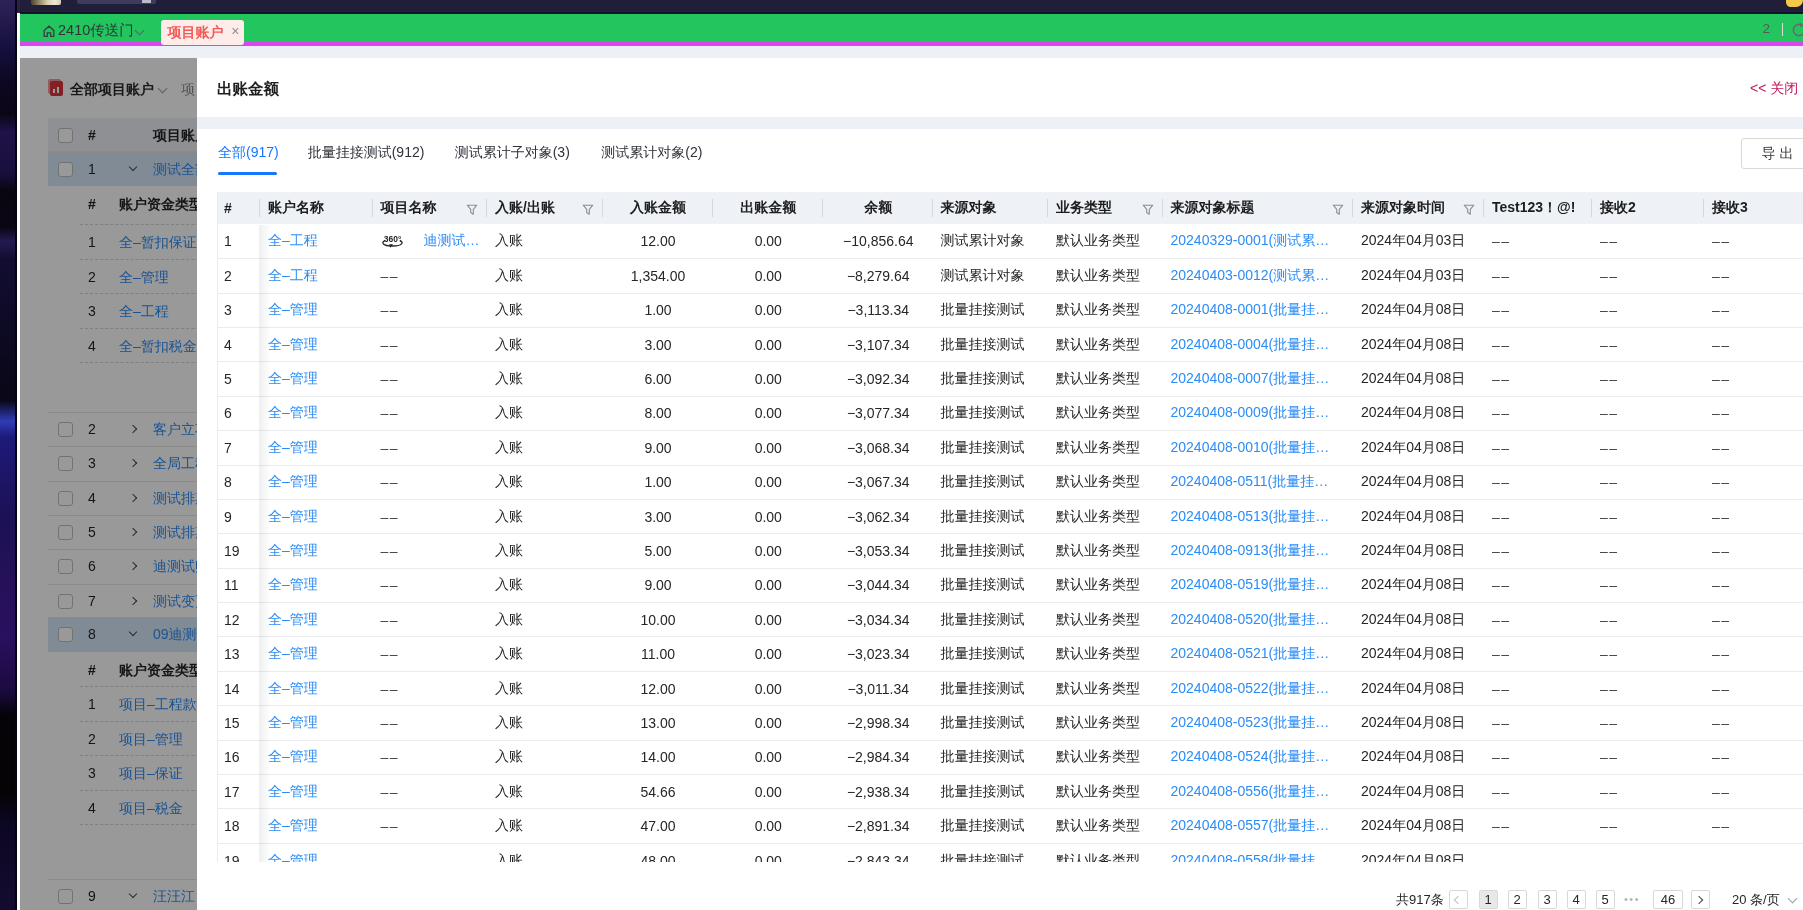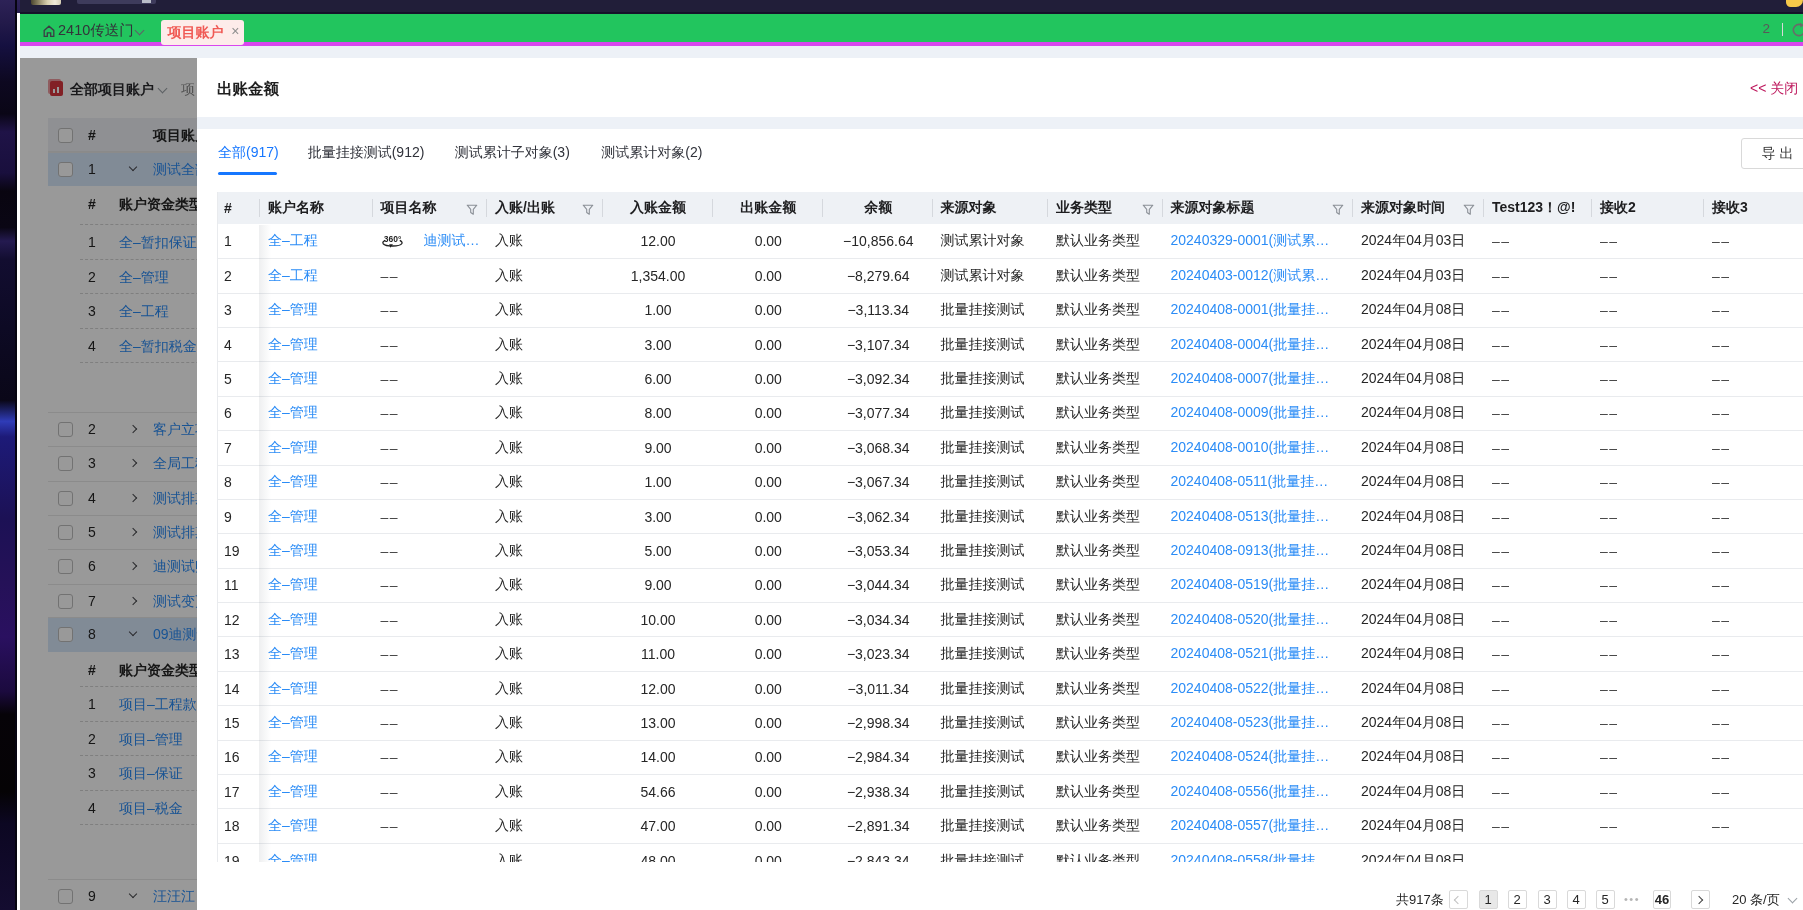--- a/index.html
+++ b/index.html
@@ -592,17 +592,17 @@
 </table>
 </div>
 <div class="pg" style="left:1199px;top:832px;line-height:19px;">共917条</div>
 <div class="pgbox" style="left:1251.5px;"><span style="display:inline-block;width:6px;height:6px;border-left:1.5px solid #c0c0c0;border-bottom:1.5px solid #c0c0c0;transform:rotate(45deg);margin-bottom:1px;"></span></div>
 <div class="pgbox" style="left:1281.5px;background:#e8e8e8;">1</div>
 <div class="pgbox" style="left:1310.5px;">2</div>
 <div class="pgbox" style="left:1340.5px;">3</div>
 <div class="pgbox" style="left:1369.5px;">4</div>
 <div class="pgbox" style="left:1398.5px;">5</div>
 <div class="pg" style="left:1427px;top:832px;line-height:19px;color:#b4b4b4;letter-spacing:1.5px;font-size:11px;">•••</div>
-<div class="pgbox" style="left:1456px;width:18px;font-weight:bold;">46</div>
+<div class="pgbox" style="left:1456px;width:30px;">46</div>
 <div class="pgbox" style="left:1493.5px;"><span style="display:inline-block;width:6px;height:6px;border-right:1.5px solid #454545;border-top:1.5px solid #454545;transform:rotate(45deg);margin-bottom:1px;margin-right:2px;"></span></div>
 <div class="pg" style="left:1535px;top:832px;line-height:19px;">20 条/页</div>
 <div class="pg" style="left:1592px;top:837px;width:7px;height:7px;border-right:1.4px solid #9aa0a6;border-bottom:1.4px solid #9aa0a6;transform:rotate(45deg);"></div>
 </div>
 
 </body></html>

